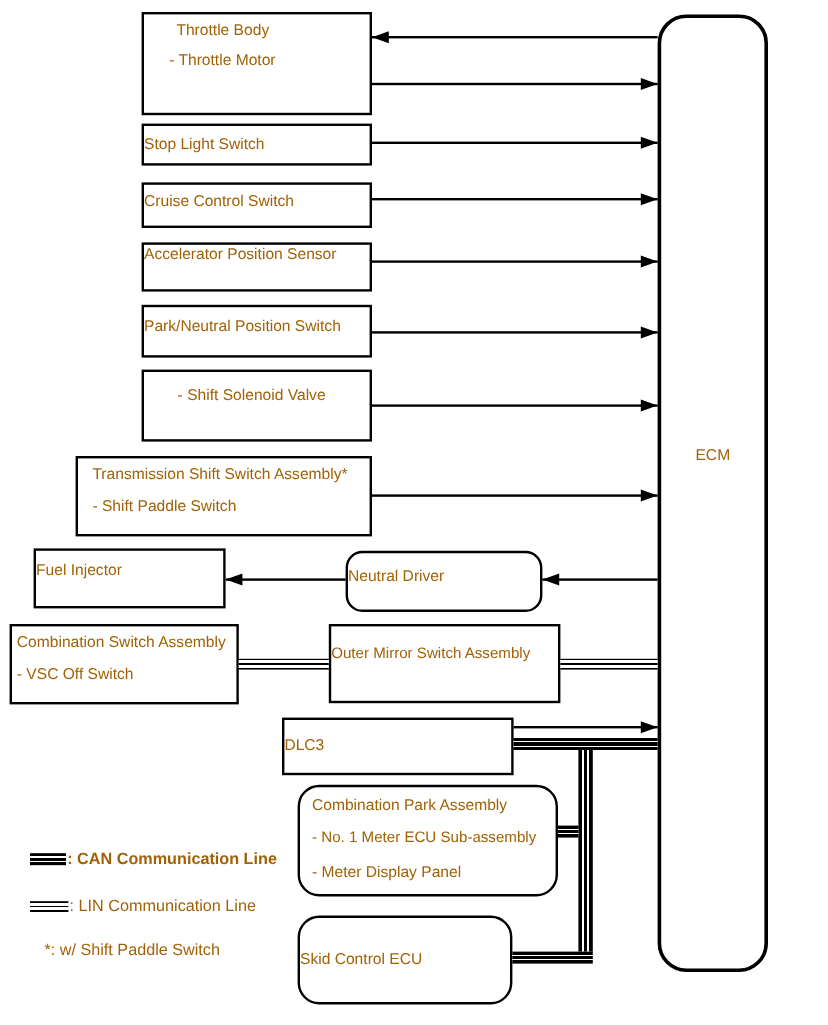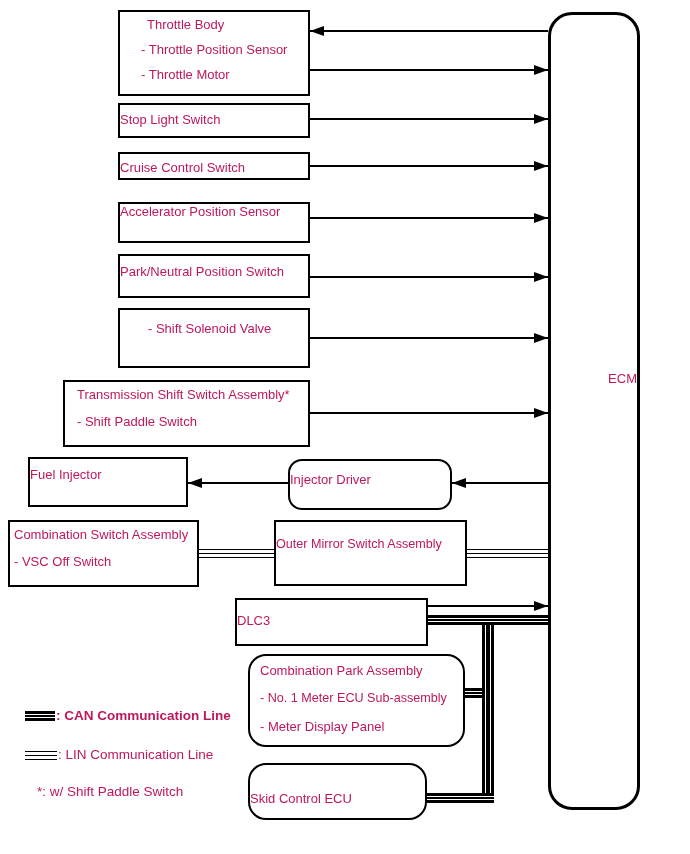--- a/index.html
+++ b/index.html
@@ -2,42 +2,42 @@
 <html><head>
 <meta charset="utf-8">
 <style>
   html,body{margin:0;padding:0;background:#ffffff;}
   #stage{
     position:relative;
     width:690px;height:854px;
     background:#ffffff;
     font-family:"Liberation Sans","DejaVu Sans",sans-serif;
     font-size:13px;
-    color:#be185d;
+    color:#a16207;
     overflow:hidden;
   }
   .box{
     position:absolute;
     border:2px solid #000000;
     background:#ffffff;
     box-sizing:border-box;
   }
   .rounded{border-radius:14px;}
   .rounded-lg{border-radius:18px;}
   .ecm{
     position:absolute;
     border:3px solid #000000;
     border-radius:24px;
     background:#ffffff;
     box-sizing:border-box;
   }
   .ecm-label{
     position:absolute;
     top:356px;left:0;width:100%;
-    text-align:right;
+    text-align:center;
   }
   .bline{white-space:nowrap;line-height:15px;}
   .center-text{text-align:left;}
   .hline{position:absolute;height:2px;background:#000000;}
   .arrow-right{
     position:absolute;width:0;height:0;
     border-left:14px solid #000000;
     border-top:5px solid transparent;
     border-bottom:5px solid transparent;
   }
@@ -61,29 +61,28 @@
   }
   .legend-label{position:absolute;white-space:nowrap;font-size:13.5px;}
 </style>
 </head>
 <body>
 
 <div id="stage">
 
   <div class="box" style="left:118px;top:10px;width:192px;height:86px;">
     <div class="bline" style="margin:5px 0 0 27px">Throttle Body</div>
-    <div class="bline" style="margin:10px 0 0 21px">- Throttle Position Sensor</div>
     <div class="bline" style="margin:10px 0 0 21px">- Throttle Motor</div>
   </div>
 
   <div class="box center-text" style="left:118px;top:103px;width:192px;height:35px;padding-top:7px;">
     <div class="bline">Stop Light Switch</div>
   </div>
 
-  <div class="box center-text" style="left:118px;top:152px;width:192px;height:28px;padding-top:6px;">
+  <div class="box center-text" style="left:118px;top:152px;width:192px;height:38px;padding-top:6px;">
     <div class="bline">Cruise Control Switch</div>
   </div>
 
   <div class="box center-text" style="left:118px;top:202px;width:192px;height:41px;padding-top:0;">
     <div class="bline">Accelerator Position Sensor</div>
   </div>
 
   <div class="box center-text" style="left:118px;top:254px;width:192px;height:44px;padding-top:8px;">
     <div class="bline">Park/Neutral Position Switch</div>
   </div>
@@ -100,38 +99,38 @@
     <div class="bline" style="margin:5px 0 0 12px">Transmission Shift Switch Assembly*</div>
     <div class="bline" style="margin:12px 0 0 12px">- Shift Paddle Switch</div>
   </div>
 
   <div class="box" style="left:8px;top:520px;width:191px;height:67px;">
     <div class="bline" style="margin:5px 0 0 4px">Combination Switch Assembly</div>
     <div class="bline" style="margin:12px 0 0 4px">- VSC Off Switch</div>
   </div>
 
   <div class="box rounded center-text" style="left:288px;top:459px;width:164px;height:51px;padding-top:11px;">
-    <div class="bline">Injector Driver</div>
+    <div class="bline">Neutral Driver</div>
   </div>
 
   <div class="box center-text" style="left:274px;top:520px;width:193px;height:66px;padding-top:15px;font-size:12.6px;">
     <div class="bline">Outer Mirror Switch Assembly</div>
   </div>
 
   <div class="box center-text" style="left:235px;top:598px;width:193px;height:48px;padding-top:13px;">
     <div class="bline">DLC3</div>
   </div>
 
   <div class="box rounded-lg" style="left:248px;top:654px;width:217px;height:93px;">
     <div class="bline" style="margin:7px 0 0 10px">Combination Park Assembly</div>
     <div class="bline" style="margin:13px 0 0 10px;font-size:12.6px;">- No. 1 Meter ECU Sub-assembly</div>
     <div class="bline" style="margin:13px 0 0 10px">- Meter Display Panel</div>
   </div>
 
-  <div class="box rounded-lg center-text" style="left:248px;top:763px;width:179px;height:57px;padding-top:26px;">
+  <div class="box rounded-lg center-text" style="left:248px;top:763px;width:179px;height:74px;padding-top:26px;">
     <div class="bline">Skid Control ECU</div>
   </div>
 
   <div class="ecm" style="left:548px;top:12px;width:92px;height:798px;">
     <div class="ecm-label">ECM</div>
   </div>
 
   <div class="hline" style="left:310px;top:30px;width:238px;"></div>
   <div class="arrow-left" style="left:310px;top:26px;"></div>
 

